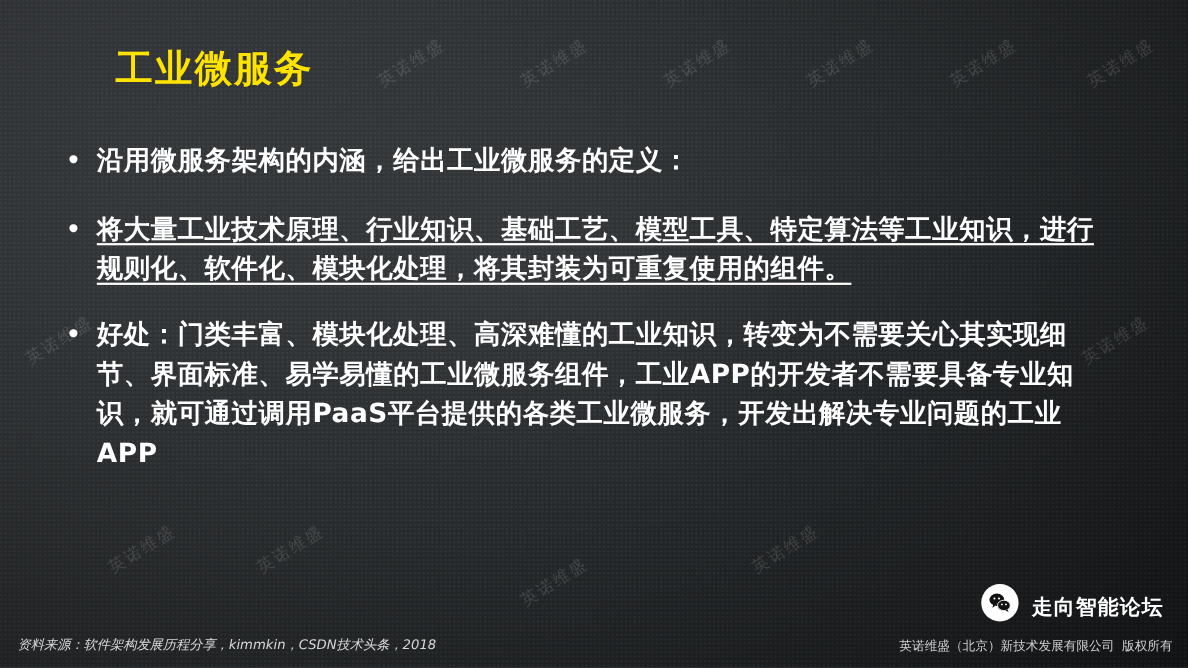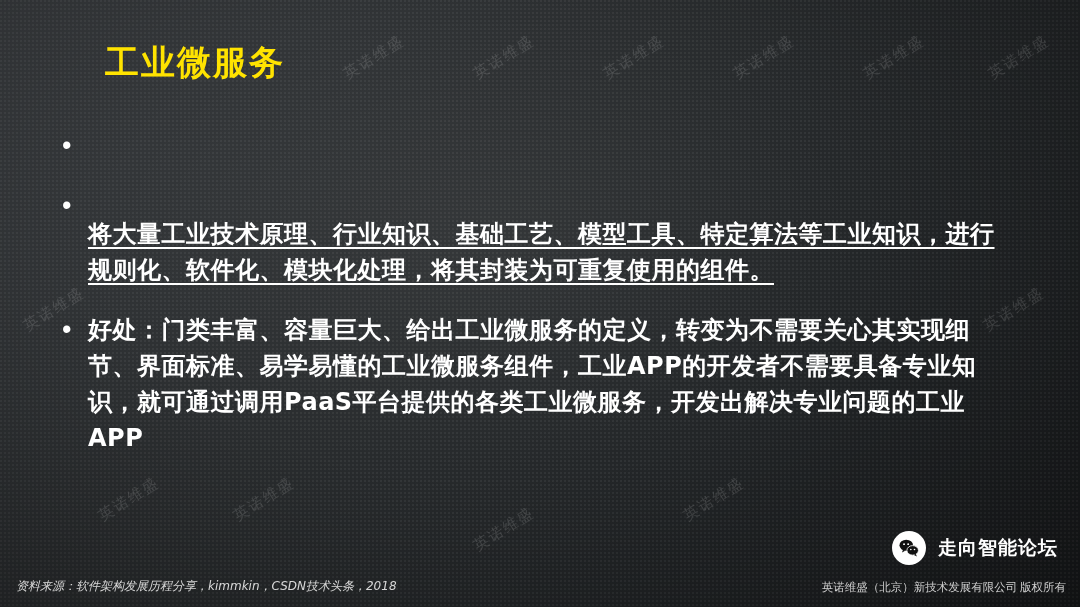--- a/index.html
+++ b/index.html
@@ -75,49 +75,48 @@
     color: #ffffff;
     font-size: 24px;
     font-weight: bold;
     line-height: 36px;
     letter-spacing: 0.5px;
     font-family: "DejaVu Sans", sans-serif;
   }
   .underline .btext {
     text-decoration: underline;
     text-underline-offset: 5px;
-    margin-top: 28px;
   }
   .b1 { margin-bottom: 26px; }
   .b2 { margin-bottom: 24px; }
   .footer-left {
     position: absolute;
     left: 16px;
     bottom: 12px;
     color: #d8d8d8;
     font-size: 12px;
     z-index: 3;
     font-family: "DejaVu Sans", sans-serif;
     font-style: italic;
   }
   .footer-right {
     position: absolute;
     right: 14px;
     bottom: 12px;
     color: #cfcfcf;
     font-size: 11.5px;
     z-index: 3;
-    font-family: Liberation Serif, serif;
+    font-family: Liberation Mono, monospace;
   }
   .forum-badge {
     position: absolute;
     right: 22px;
     bottom: 42px;
     display: flex;
-    align-items: center;
+    align-items: flex-end;
     z-index: 3;
   }
   .wechat-circle {
     width: 34px;
     height: 34px;
     border-radius: 50%;
     background: #ffffff;
     display: flex;
     align-items: center;
     justify-content: center;
@@ -159,30 +158,31 @@
     <div class="wm" style="left:980px; top:300px;">英诺维盛</div>
     <div class="wm" style="left:20px;  top:300px;">英诺维盛</div>
   </div>
 
   <div class="title">工业微服务</div>
 
   <div class="body-list">
 
     <div class="bullet-row b1">
       <span class="dot">•</span>
+      <span class="btext">沿用微服务架构的内涵，给出工业微服务的定义：</span>
     </div>
 
     <div class="bullet-row b2 underline">
       <span class="dot">•</span>
       <span class="btext">将大量工业技术原理、行业知识、基础工艺、模型工具、特定算法等工业知识，进行规则化、软件化、模块化处理，将其封装为可重复使用的组件。</span>
     </div>
 
     <div class="bullet-row">
       <span class="dot">•</span>
-      <span class="btext">好处：门类丰富、容量巨大、给出工业微服务的定义，转变为不需要关心其实现细节、界面标准、易学易懂的工业微服务组件，工业APP的开发者不需要具备专业知识，就可通过调用PaaS平台提供的各类工业微服务，开发出解决专业问题的工业APP</span>
+      <span class="btext">好处：门类丰富、模块化处理、高深难懂的工业知识，转变为不需要关心其实现细节、界面标准、易学易懂的工业微服务组件，工业APP的开发者不需要具备专业知识，就可通过调用PaaS平台提供的各类工业微服务，开发出解决专业问题的工业APP</span>
     </div>
 
   </div>
 
   <div class="forum-badge">
     <span class="wechat-circle">
       <svg width="22" height="22" viewBox="0 0 24 24" aria-hidden="true">
         <ellipse cx="9" cy="9" rx="7.4" ry="6.1" fill="#111111"></ellipse>
         <polygon points="5.5,13.6 4.4,17 7.8,15" fill="#111111"></polygon>
         <circle cx="6.6" cy="7.8" r="1.05" fill="#ffffff"></circle>

